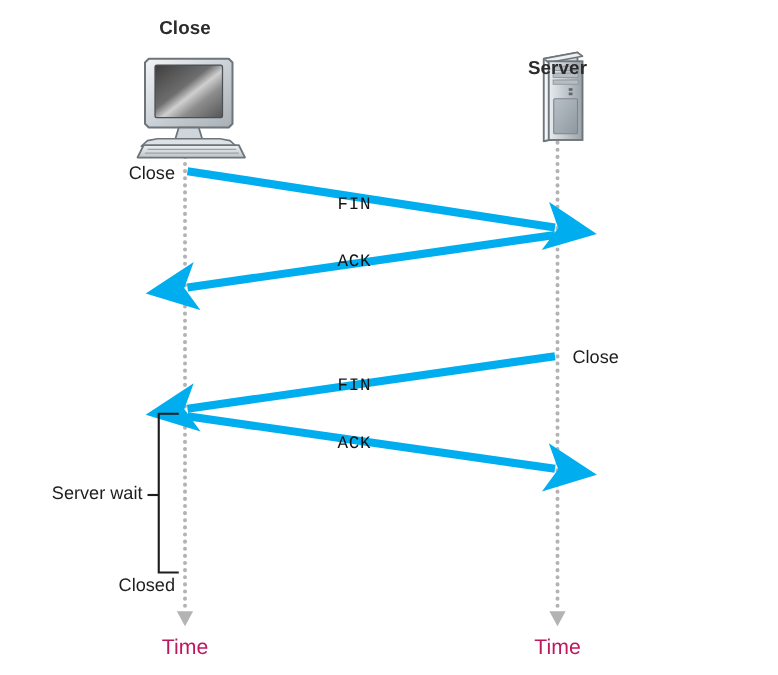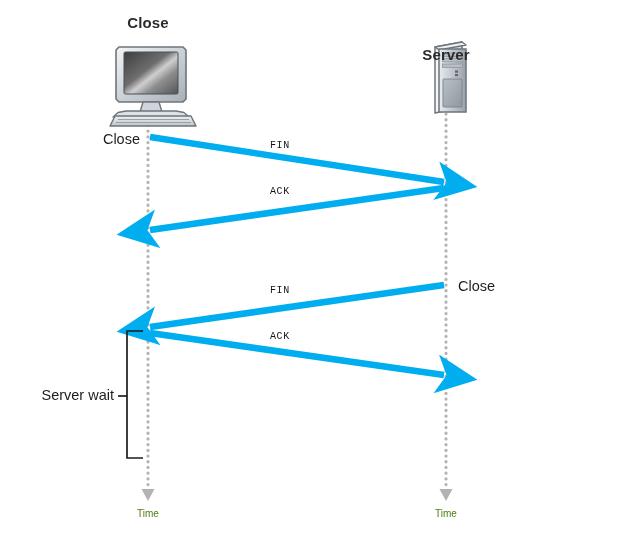--- a/index.html
+++ b/index.html
@@ -36,31 +36,32 @@
   .state-label {
     position: absolute;
     font-family: Liberation Sans, sans-serif;
     font-size: 14.5px;
     color: #1d1d1d;
     white-space: nowrap;
   }
   .time-label {
     position: absolute;
     font-family: "Liberation Sans", sans-serif;
-    font-size: 10px;
-    color: #4d7c0f;
+    font-size: 17px;
+    color: #be185d;
     white-space: nowrap;
   }
   .msg-label {
     position: absolute;
     font-family: "Liberation Mono", monospace;
-    font-size: 10px;
+    font-size: 14px;
     color: #141414;
     white-space: nowrap;
     letter-spacing: 0.6px;
+    margin-top: 16px;
   }
 </style>
 </head>
 <body>
 
 <div id="diagram-root">
 
   <svg id="diagram-svg" viewBox="0 0 622 540" xmlns="http://www.w3.org/2000/svg">
     <defs>
       <linearGradient id="screenGrad" x1="0" y1="0" x2="1" y2="1">
@@ -144,20 +145,21 @@
   </svg>
 
   <div class="node-label" style="left:0; top:14px; width:296px; text-align:center;">Close</div>
 
   <div class="node-label" style="left:370px; top:14px; width:152px; text-align:center;margin-top:32px;">Server</div>
 
   <div class="state-label" style="left:0; top:131px; width:140px; text-align:right;">Close</div>
 
   <div class="state-label" style="left:458px; top:278px;">Close</div>
 
+  <div class="state-label" style="left:0; top:461px; width:140px; text-align:right;">Closed</div>
 
   <div class="state-label" style="left:0; top:387px; width:114px; text-align:right;">Server wait</div>
 
   <div class="msg-label" style="left:270px; top:140px;">FIN</div>
 
   <div class="msg-label" style="left:270px; top:186px;">ACK</div>
 
   <div class="msg-label" style="left:270px; top:285px;">FIN</div>
 
   <div class="msg-label" style="left:270px; top:331px;">ACK</div>

